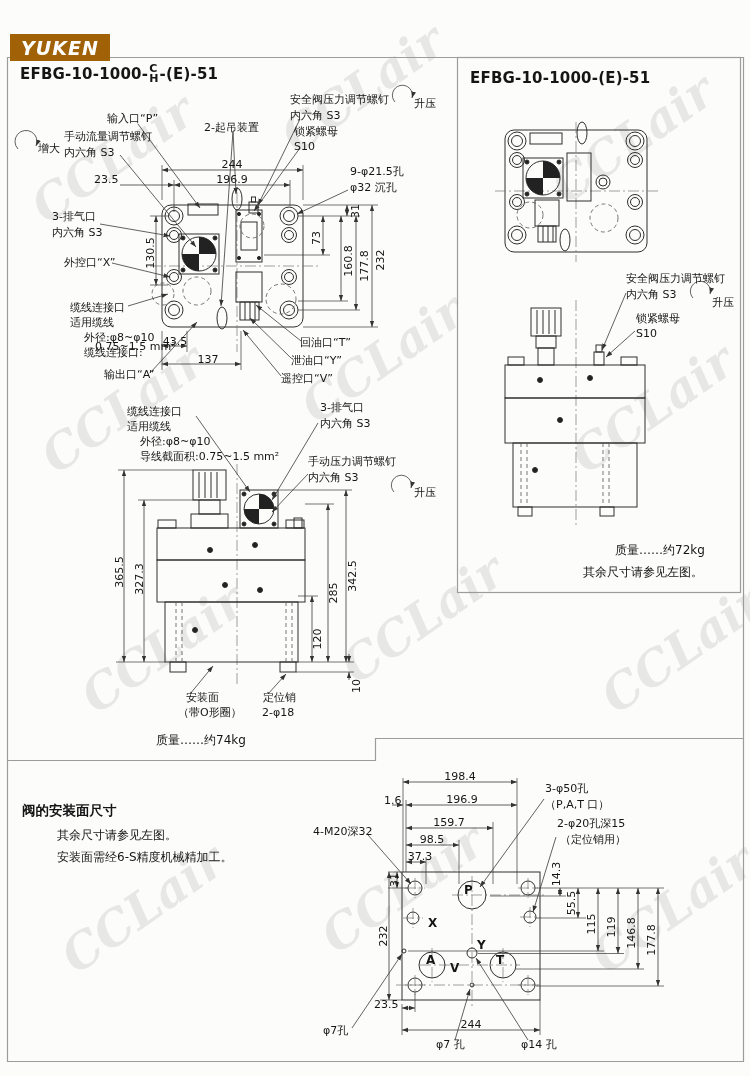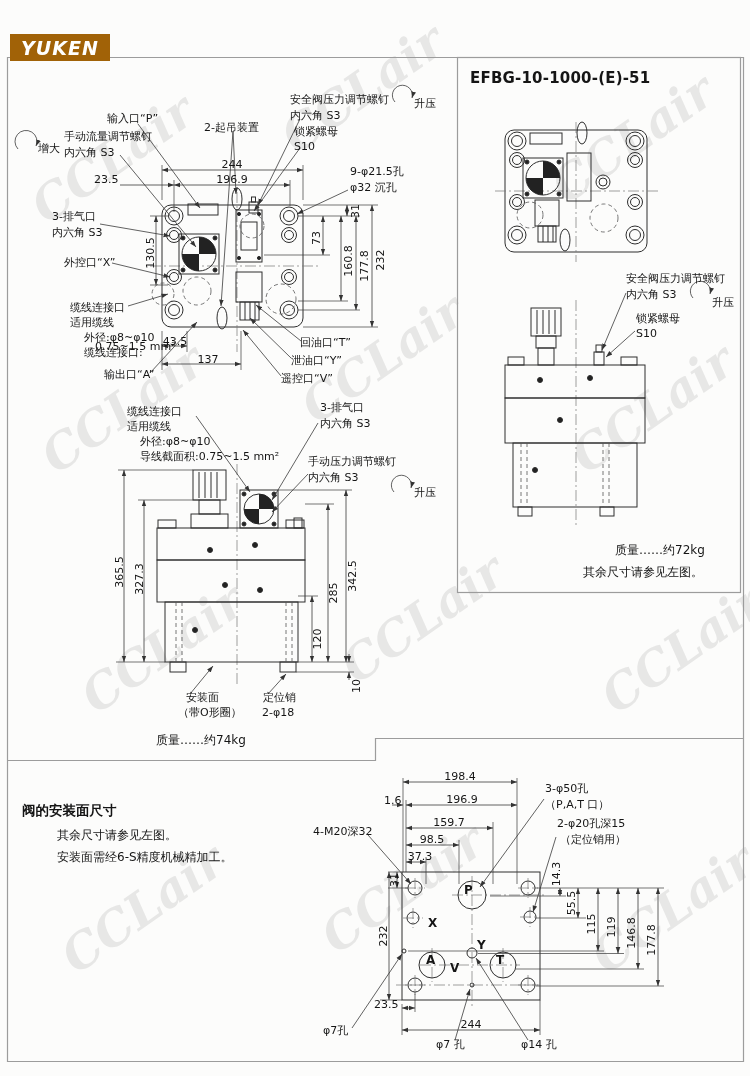--- a/index.html
+++ b/index.html
@@ -318,20 +318,26 @@
 
       <path class="dim" d="M368,835L411,884" marker-end="url(#ar)"></path>
       <path class="dim" d="M544,799L480,887" marker-end="url(#ar)"></path>
       <path class="dim" d="M556,837L533,912" marker-end="url(#ar)"></path>
       <path class="dim" d="M352,1028L402,954" marker-end="url(#ar)"></path>
       <path class="dim" d="M455,1040L470,989" marker-end="url(#ar)"></path>
       <path class="dim" d="M528,1040L476,958" marker-end="url(#ar)"></path>
     </g>
   </svg>
 
+  <div class="t ttl" style="left:20px;top:64px">
+    <span>EFBG-10-1000-</span><span class="stack">
+        <span>C</span>
+        <span>H</span>
+      </span><span>-(E)-51</span>
+  </div>
 
   <span class="t" style="left:38px;top:142px">增大</span>
   <span class="t" style="left:64px;top:130px">手动流量调节螺钉</span>
   <span class="t" style="left:64px;top:146px">内六角 S3</span>
   <span class="t" style="left:107px;top:112px">输入口“P”</span>
   <span class="t" style="left:204px;top:121px">2-起吊装置</span>
   <span class="t" style="left:290px;top:93px">安全阀压力调节螺钉</span>
   <span class="t" style="left:290px;top:109px">内六角 S3</span>
   <span class="t" style="left:294px;top:125px">锁紧螺母</span>
   <span class="t" style="left:294px;top:140px">S10</span>

